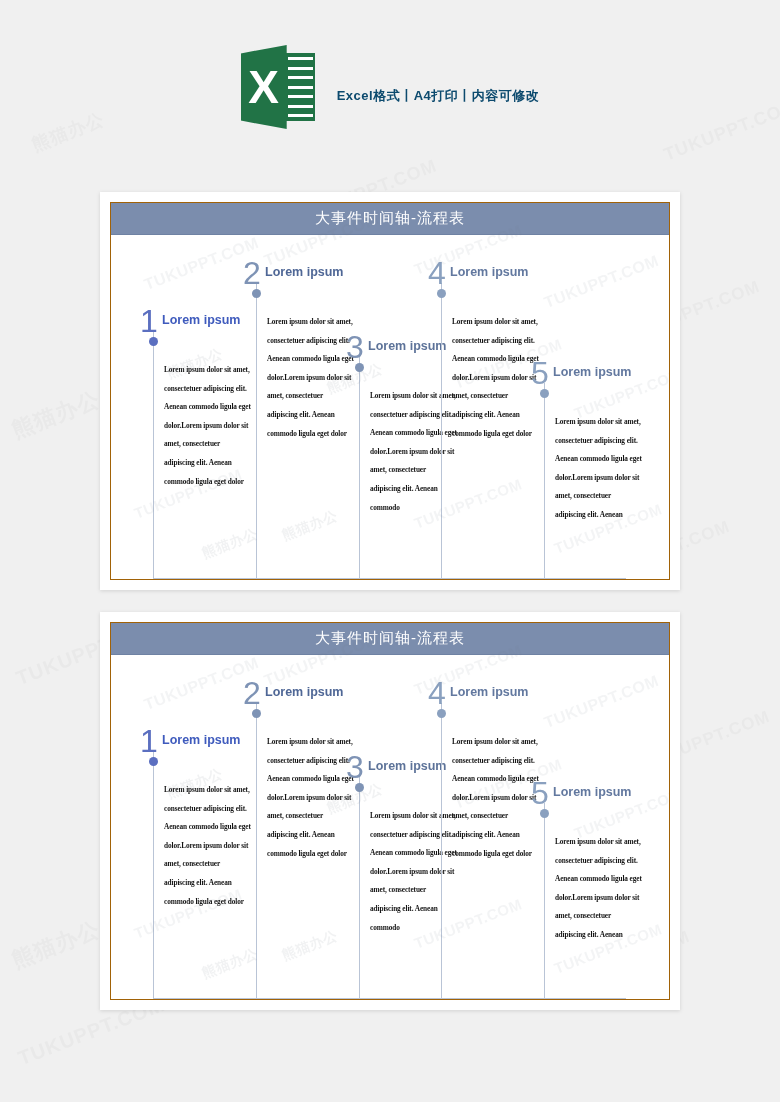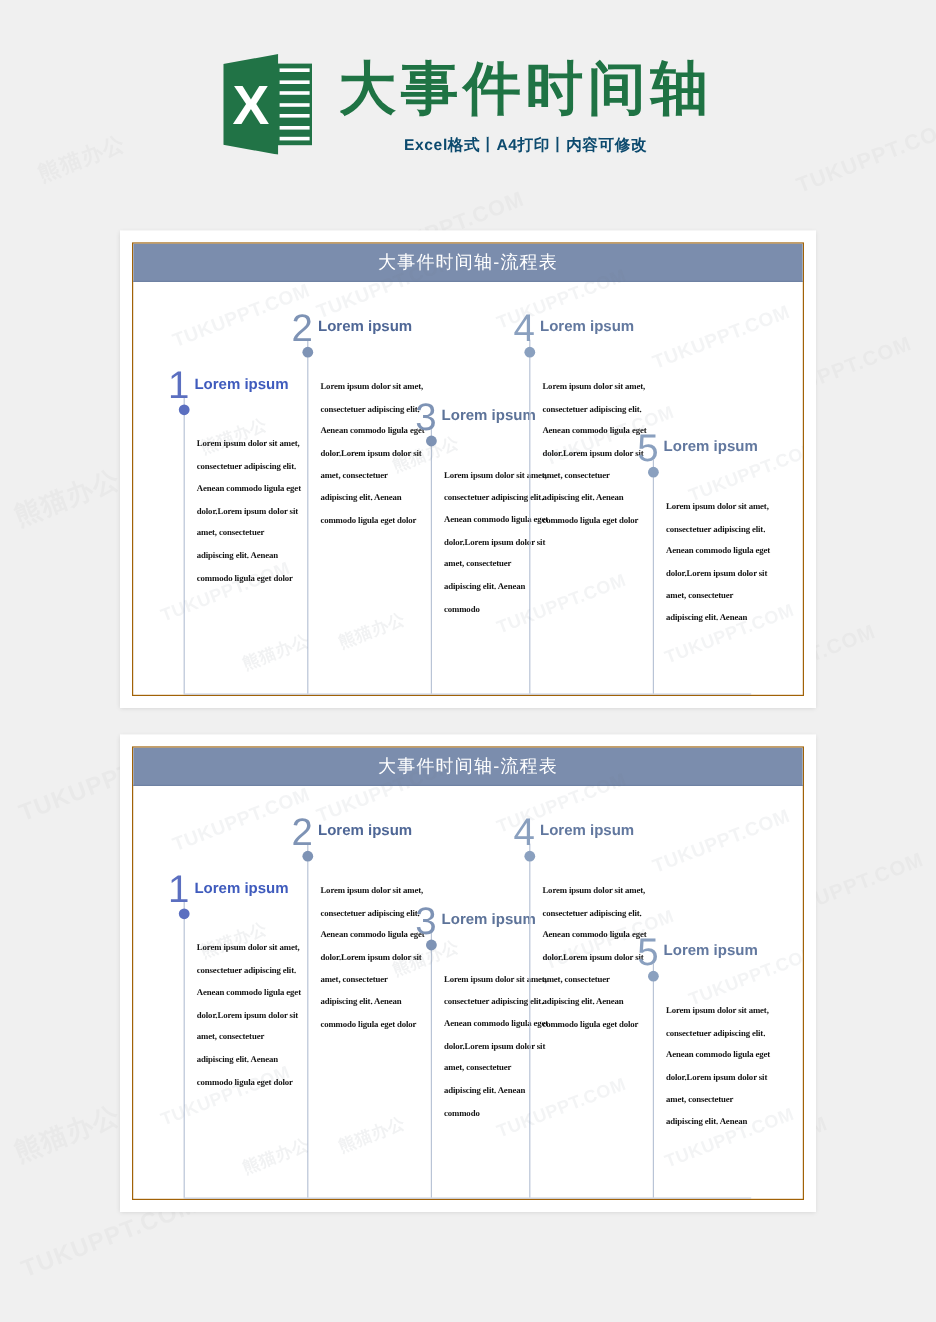--- a/index.html
+++ b/index.html
@@ -245,21 +245,20 @@
           <i></i>
           <i></i>
           <i></i>
           <i></i>
       </div>
     </div>
     <div class="xmark">X</div>
   </div>
 
   <div id="banner-texts">
-    <div id="banner-title">大事件时间轴</div>
     <div id="banner-sub">Excel格式丨A4打印丨内容可修改</div>
   </div>
 </div>
 
 <div id="card-1" class="card">
     <div class="sheet-frame">
       <div class="sheet-header">
         <span>大事件时间轴-流程表</span>
       </div>
       <div class="timeline">

